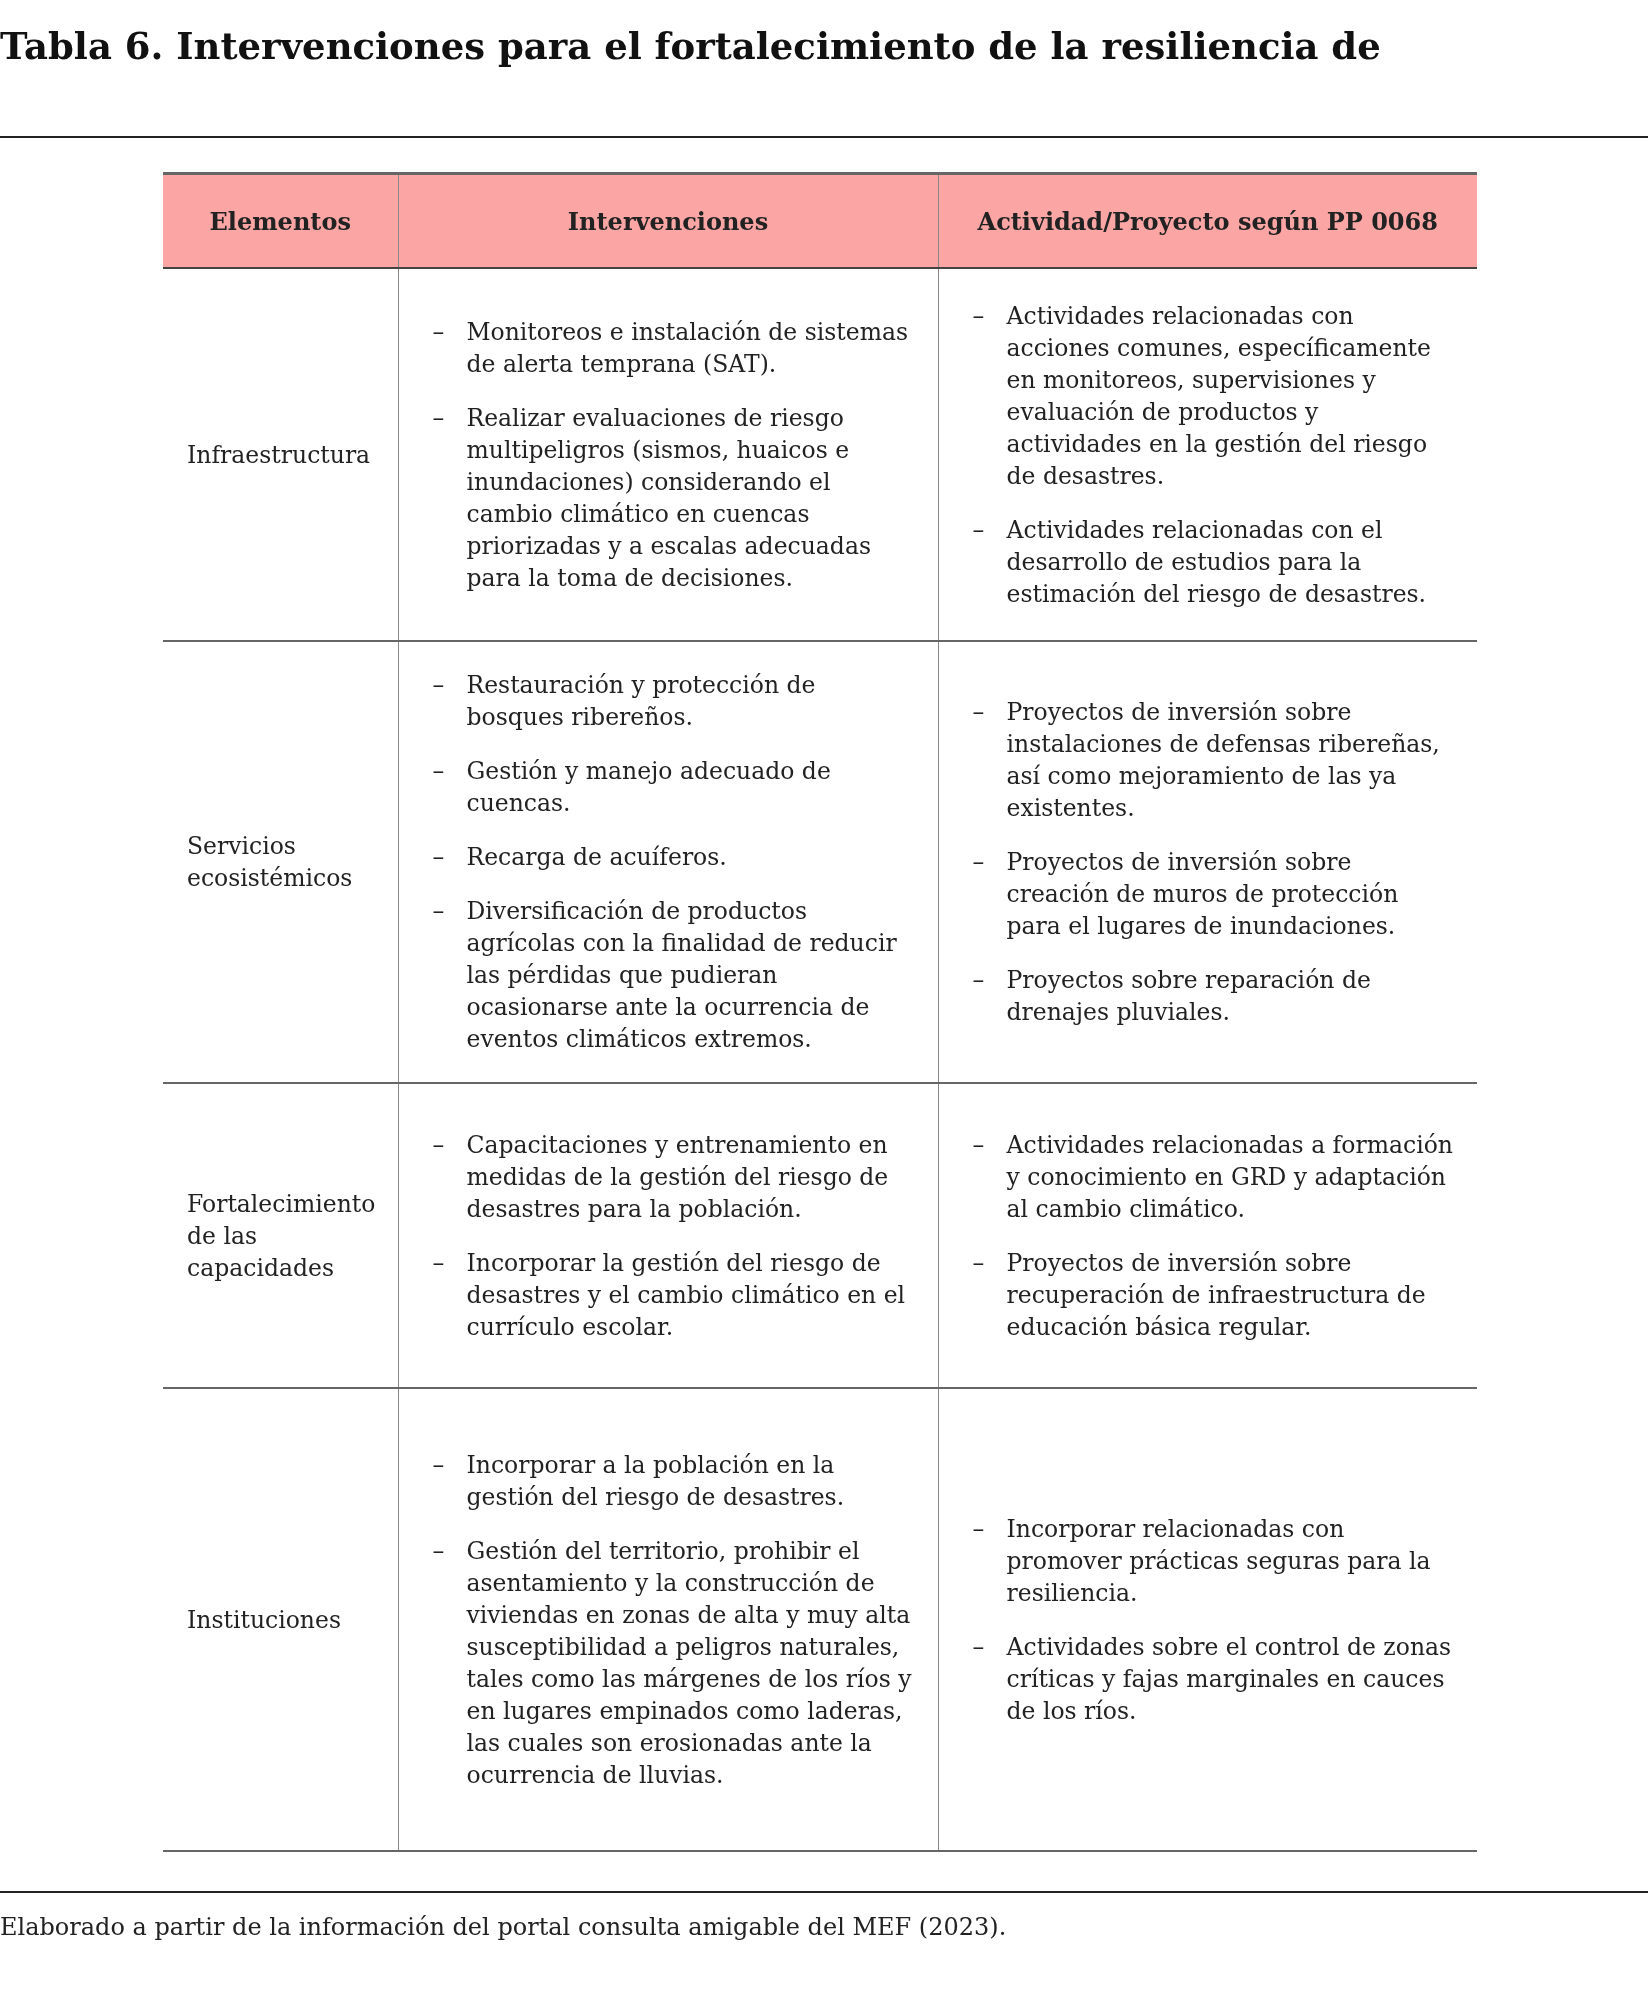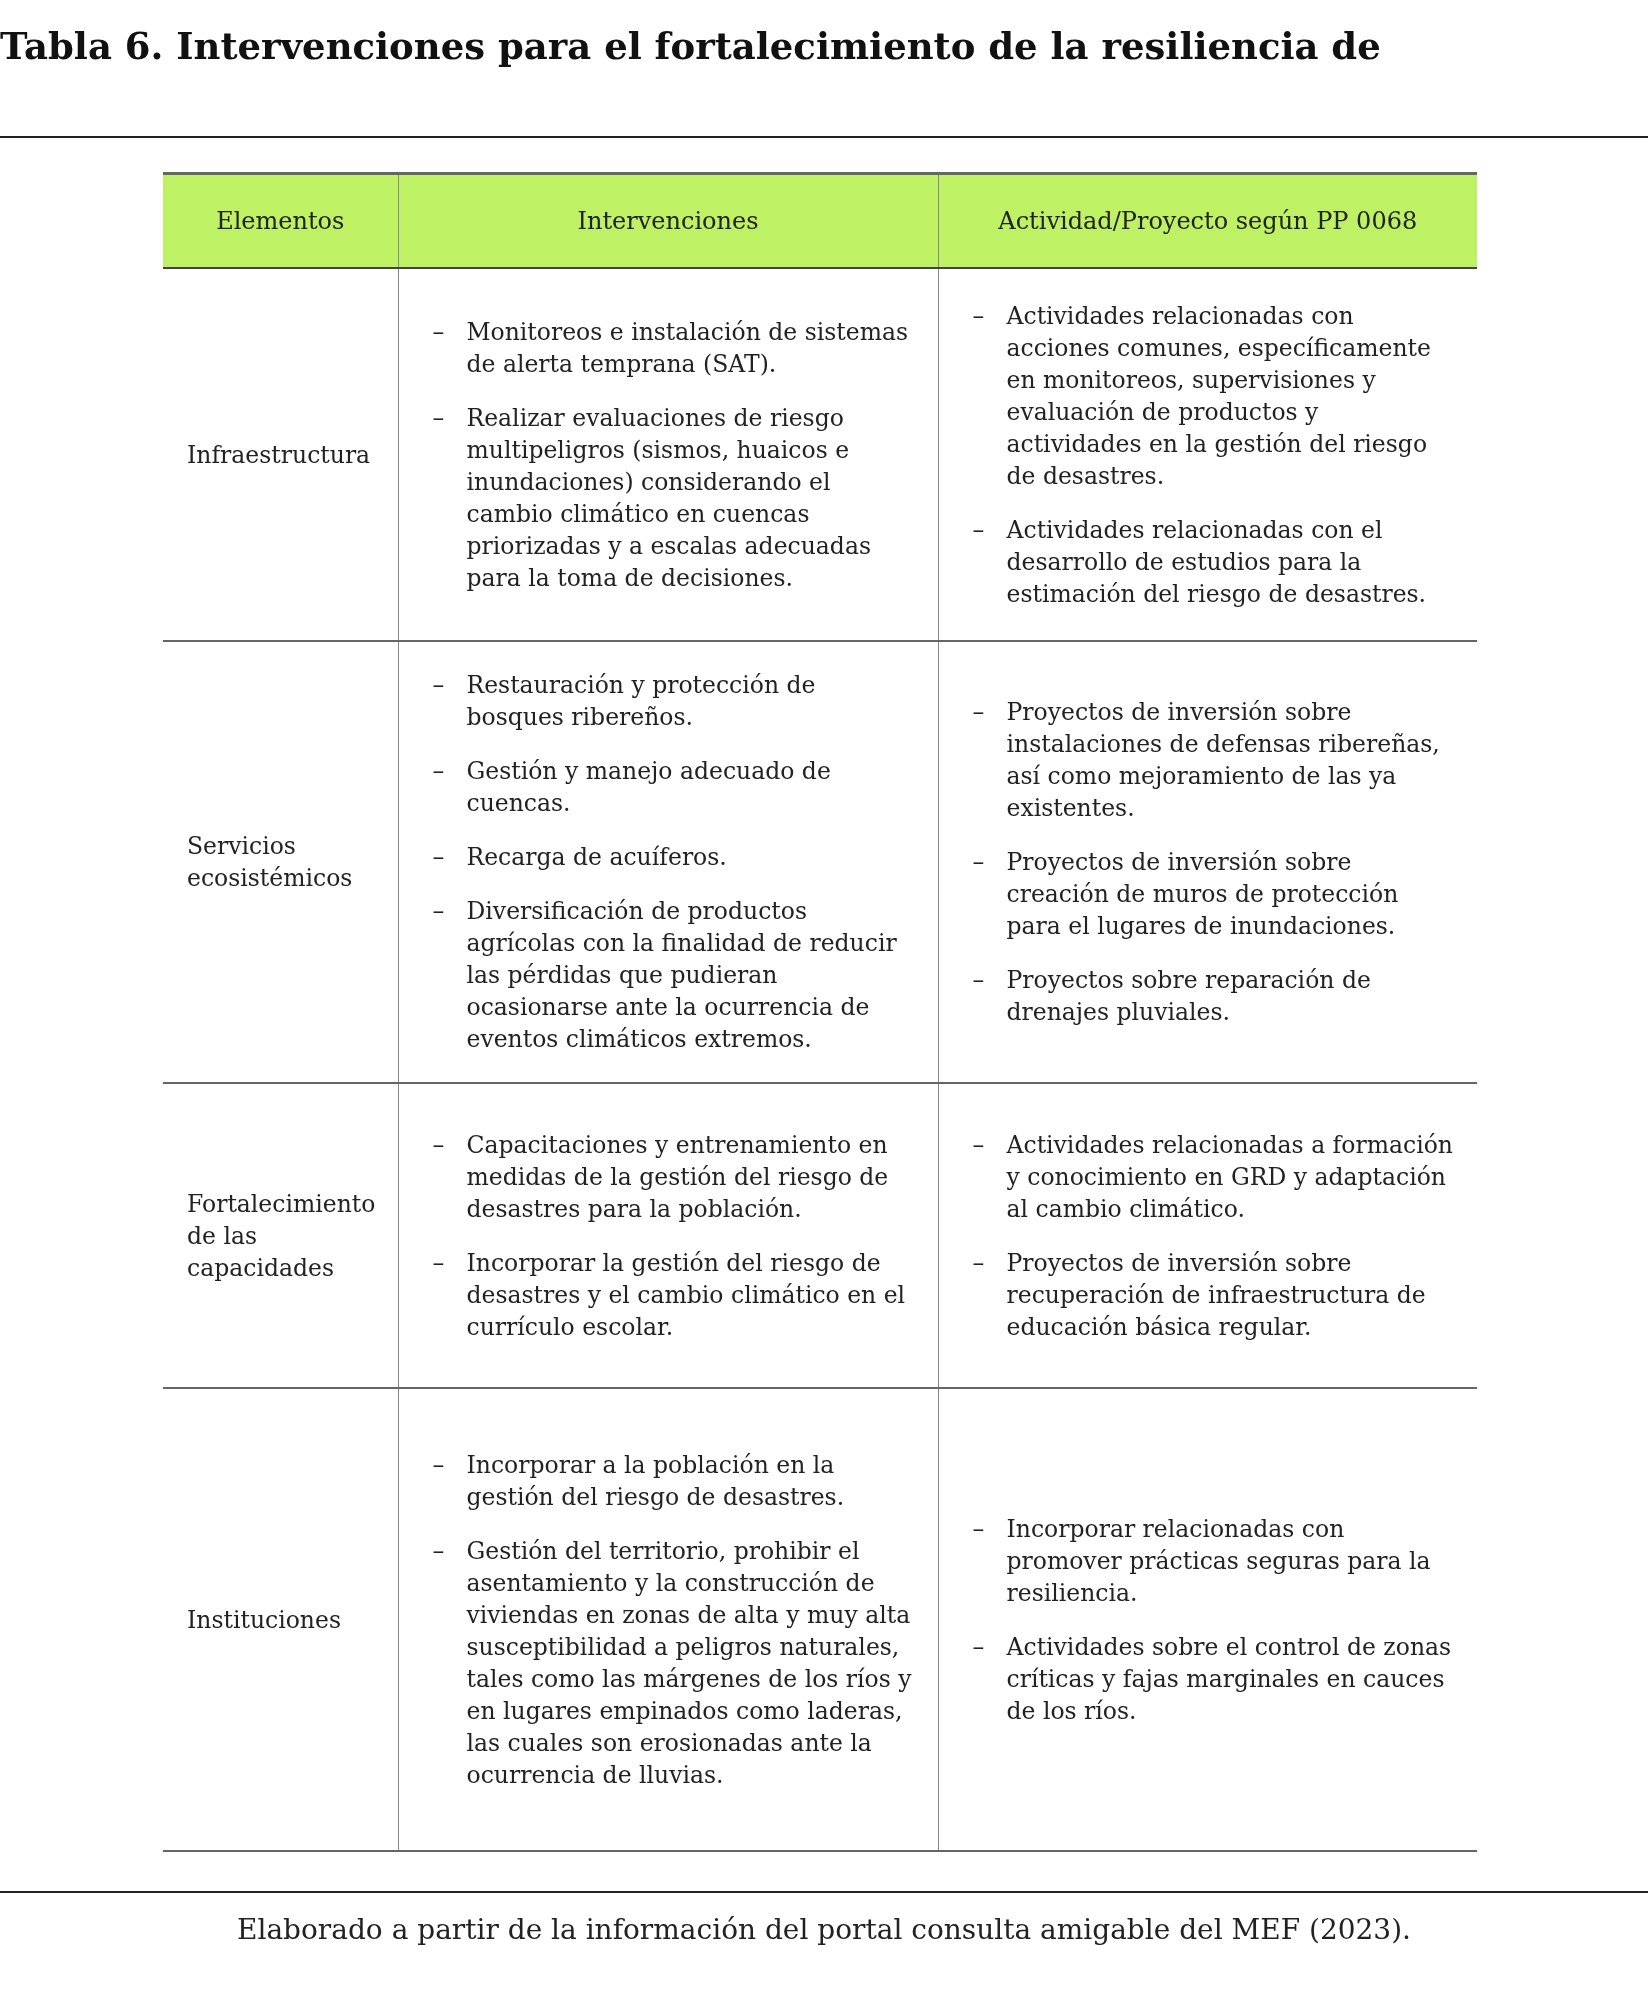--- a/index.html
+++ b/index.html
@@ -1,28 +1,28 @@
 <!DOCTYPE html>
 <html><head>
 <meta charset="utf-8">
 <style>
   html,body{margin:0;padding:0;background:#fff;}
   body{width:1648px;height:1999px;position:relative;overflow:hidden;font-family:"DejaVu Serif","Liberation Serif",serif;color:#222;}
   .title{position:absolute;left:0;top:26px;width:1648px;text-align:left;font-weight:bold;font-size:37px;line-height:40px;color:#111;}
   .rule{position:absolute;left:0;width:1648px;height:2px;background:#222;}
   table{position:absolute;left:163px;top:172px;width:1314px;border-collapse:collapse;table-layout:fixed;}
-  th{background:#bef264;font-weight:normal;font-size:24px;height:90px;color:#222;border-top:3px solid #666;border-bottom:2px solid #444;}
+  th{background:#fca5a5;font-weight:bold;font-size:24px;height:90px;color:#222;border-top:3px solid #666;border-bottom:2px solid #444;}
   td{vertical-align:middle;font-size:23.5px;line-height:32px;border-bottom:2px solid #666;}
   th+th, td+td{border-left:1.5px solid #888;}
   td.el{padding-left:24px;}
   td.col{padding:0 20px 0 34px;}
   ul{list-style:none;margin:0;padding:0;}
   li{position:relative;padding-left:34px;margin:22px 0;}
   li::before{content:"–";position:absolute;left:0;top:0;}
-  .footer{position:absolute;left:0;top:1913px;width:1648px;text-align:center;font-size:28px;}
+  .footer{position:absolute;left:0;top:1913px;width:1648px;text-align:left;font-size:24px;}
 </style>
 </head>
 <body>
 
 <div class="title">
   <div>Tabla 6. Intervenciones para el fortalecimiento de la resiliencia de</div>
 </div>
 <div class="rule" style="top:136px"></div>
 
 <table>

